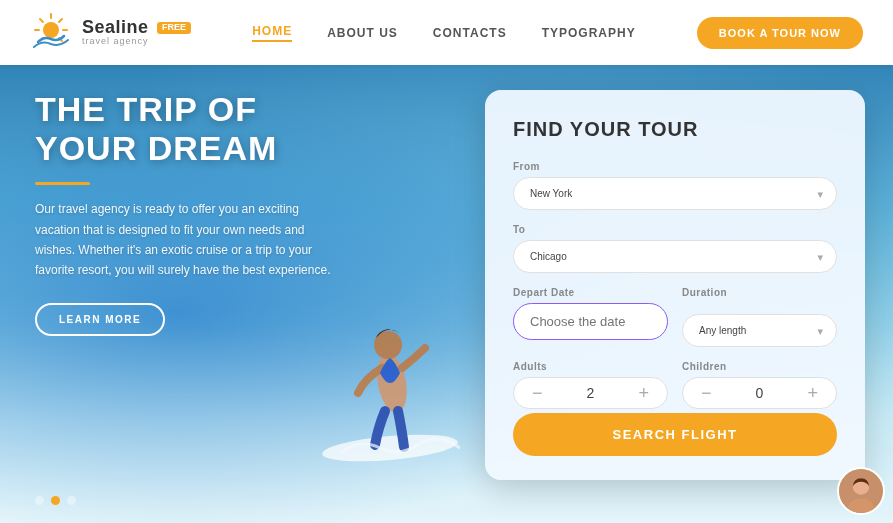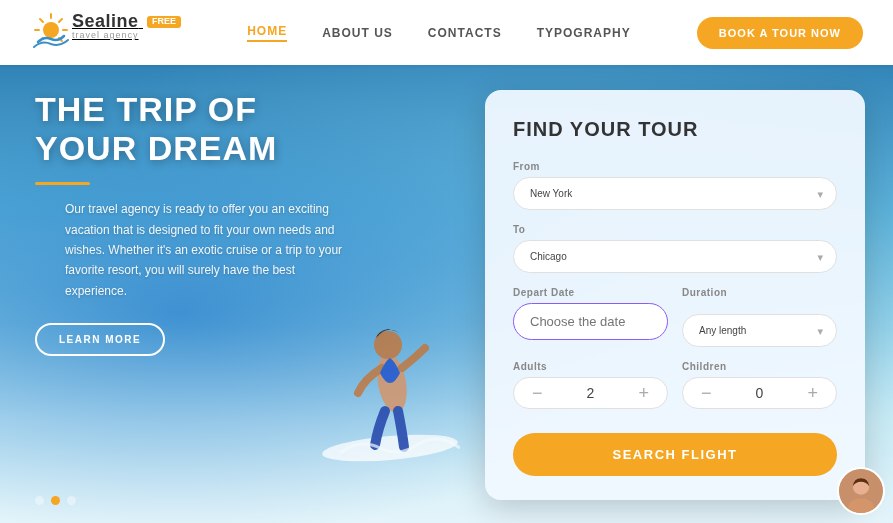--- a/index.html
+++ b/index.html
@@ -13,21 +13,22 @@
       background: #fff;
       display: flex;
       align-items: center;
       justify-content: space-between;
       padding: 0 30px;
       z-index: 10;
       box-shadow: 0 1px 4px rgba(0,0,0,0.08);
     }
     .logo-area {
       display: flex;
-      text-decoration: underline;
+      align-items: center;
+      gap: 10px;
     }
     .logo-icon {
       width: 42px;
       height: 42px;
     }
     .logo-text-area {
       display: flex;
       flex-direction: column;
       line-height: 1.1;
     }
@@ -131,21 +132,20 @@
       height: 3px;
       background: #f5a623;
       margin: 14px 0 14px 0;
       border-radius: 2px;
     }
     .hero-desc {
       font-size: 12px;
       color: rgba(255,255,255,0.92);
       line-height: 1.7;
       text-shadow: 0 1px 3px rgba(0,0,0,0.2);
-      margin-left: 30px;
     }
     .learn-btn {
       display: inline-block;
       margin-top: 22px;
       border: 2px solid #fff;
       color: #fff;
       background: transparent;
       border-radius: 30px;
       padding: 9px 22px;
       font-size: 10px;
@@ -254,21 +254,21 @@
       border-radius: 25px;
       padding: 10px 16px;
       font-size: 13px;
       color: #aaa;
       outline: none;
       cursor: pointer;
     }
     .counter-row {
       display: flex;
       gap: 14px;
-      margin-bottom: 24px;
+      margin-bottom: 4px;
     }
     .counter-col {
       flex: 1;
     }
     .counter-box {
       background: #fff;
       border: 1px solid #e0e0e0;
       border-radius: 25px;
       display: flex;
       align-items: center;

